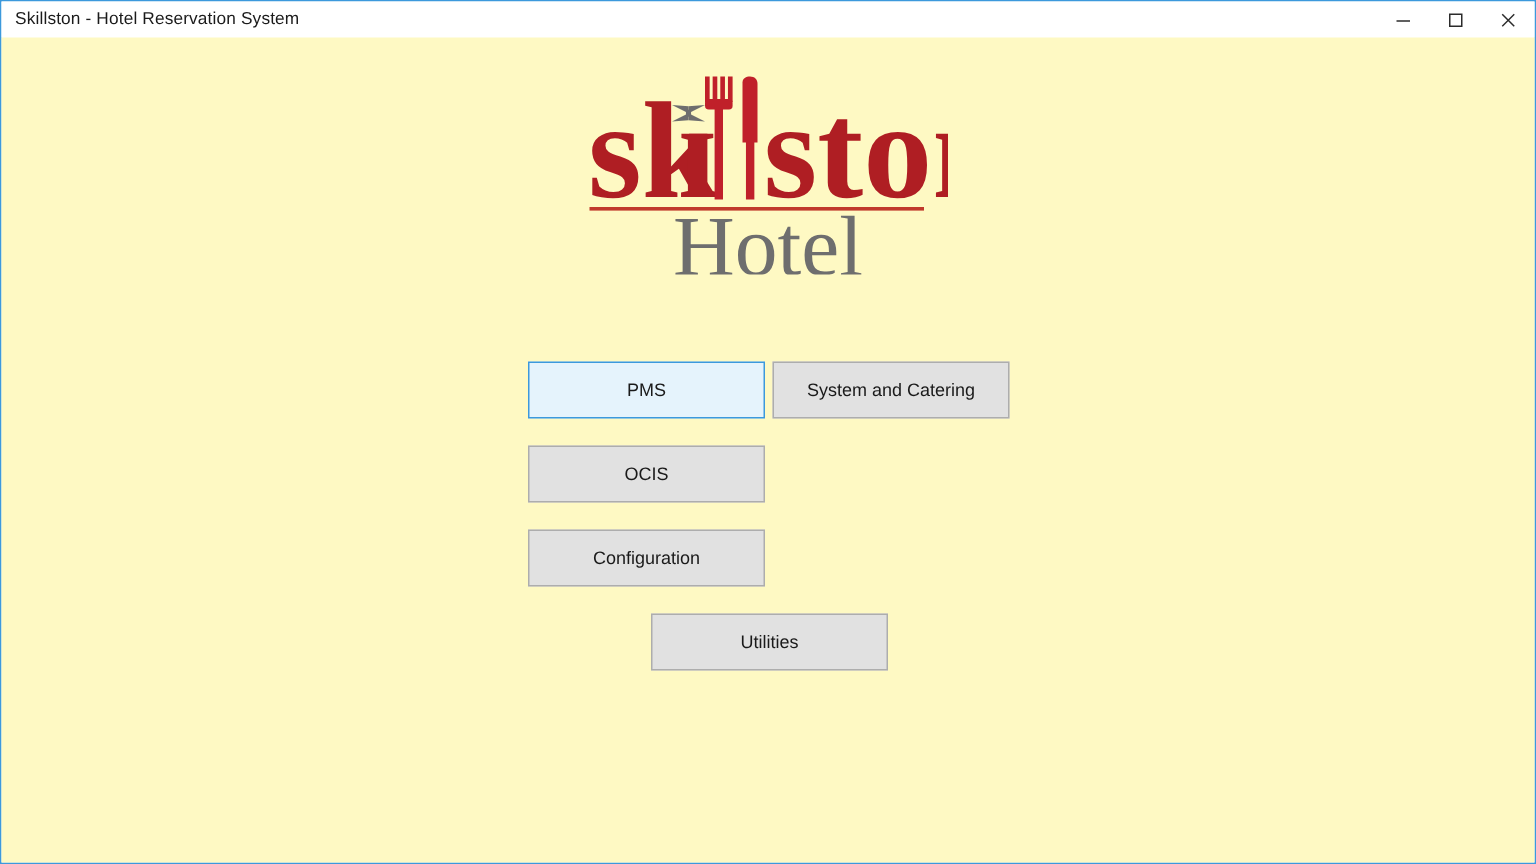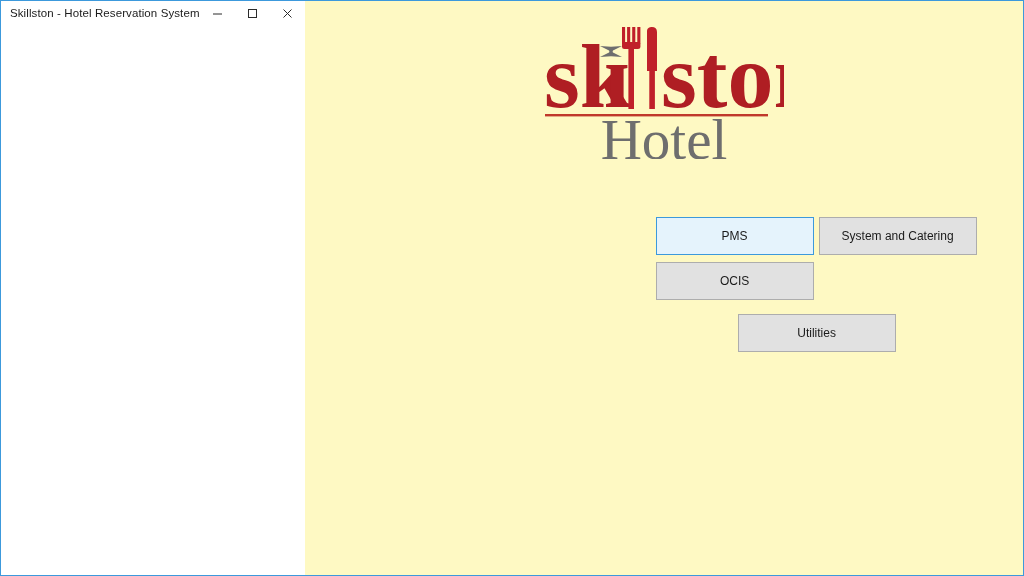--- a/index.html
+++ b/index.html
@@ -18,21 +18,21 @@
   .window {
     position: absolute;
     left: 0;
     top: 0;
     width: 1024px;
     height: 576px;
     box-sizing: border-box;
     border: 1px solid #3C99DC;
     background: #ffffff;
     display: flex;
-    flex-direction: row;
+    flex-direction: column;
   }
 
   
   .titlebar {
     height: 24px;
     flex: 0 0 24px;
     background: #ffffff;
     display: flex;
     align-items: center;
     justify-content: space-between;
@@ -97,21 +97,21 @@
   
   .menu-grid {
     position: absolute;
     left: 351px;
     top: 216px;
     width: 322px;
   }
   .menu-row {
     display: flex;
     gap: 5px;
-    margin-bottom: 7px;
+    margin-bottom: 18px;
   }
   .menu-row.single {
     justify-content: center;
   }
   .btn {
     box-sizing: border-box;
     width: 158px;
     height: 38px;
     background: #E1E1E1;
     border: 1px solid #ADADAD;
@@ -212,20 +212,21 @@
       <div class="menu-row">
         <button class="btn focused">PMS</button>
         <button class="btn">System and Catering</button>
       </div>
 
       <div class="menu-row">
         <button class="btn">OCIS</button>
       </div>
 
       <div class="menu-row">
+        <button class="btn">Configuration</button>
       </div>
 
       <div class="menu-row single">
         <button class="btn">Utilities</button>
       </div>
 
     </div>
 
   </div>
 </div>

